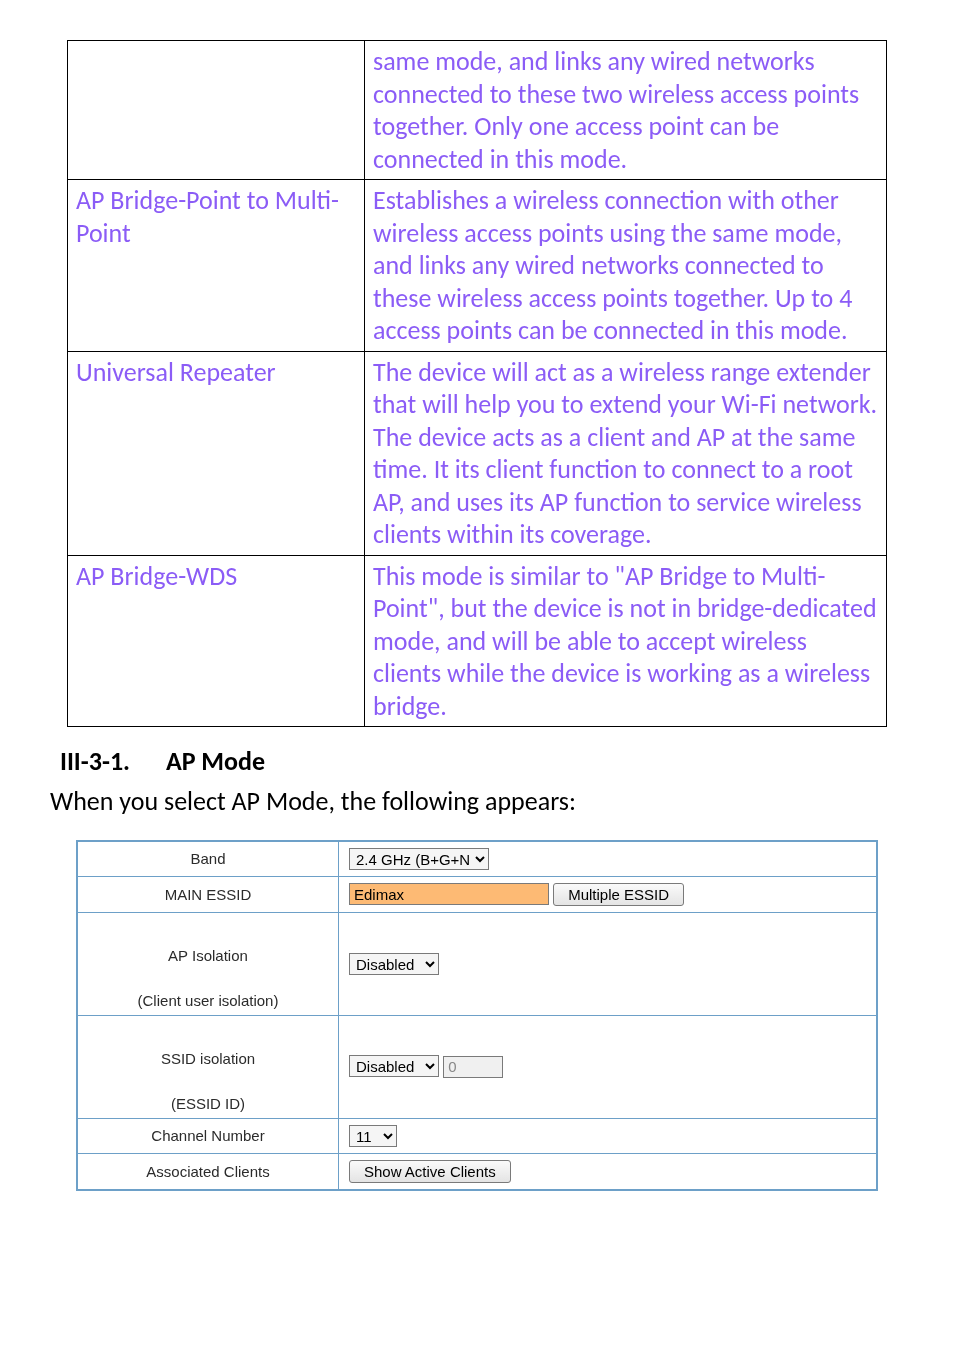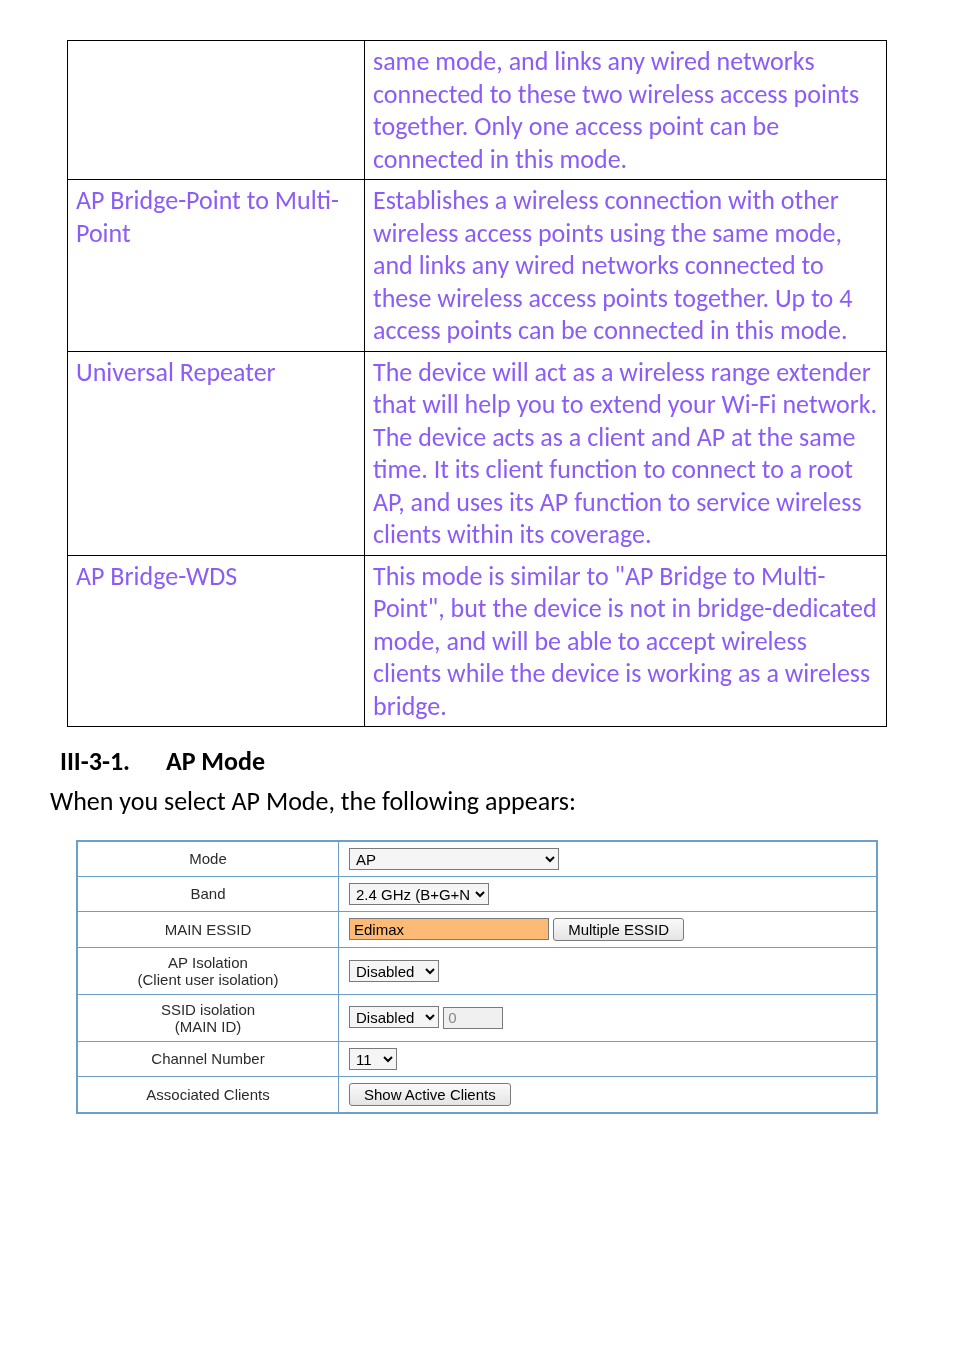--- a/index.html
+++ b/index.html
@@ -66,20 +66,21 @@
   }
   .settings-table .lbl {
     width: 240px;
     text-align: center;
     color: #2b2b2b;
     background: #fff;
   }
   .sub-line {
     display: block;
     text-align: center;
+    margin-top: 28px;
   }
   
   select.form-sel {
     font-family: Tahoma, Arial, sans-serif;
     font-size: 15px;
     border: 1px solid #7a7a7a;
     background: #f5f5f5;
     padding: 1px 2px;
     height: 22px;
   }
@@ -136,28 +137,20 @@
   <div class="section-heading">
     <span class="num">III-3-1.</span>
     <span>AP Mode</span>
   </div>
 
   <p class="body-text">When you select AP Mode, the following appears:</p>
 
   <div class="settings-wrap">
     <table class="settings-table">
       <tbody>
-          <tr>
-        <td class="lbl">Mode</td>
-        <td>
-          <select class="form-sel wide">
-            <option>AP</option>
-          </select>
-        </td>
-      </tr>
       <tr>
         <td class="lbl">Band</td>
         <td>
           <select class="form-sel med">
             <option>2.4 GHz (B+G+N)</option>
           </select>
         </td>
       </tr>
       <tr>
         <td class="lbl">MAIN ESSID</td>
@@ -173,21 +166,21 @@
         </td>
         <td>
           <select class="form-sel sm">
             <option>Disabled</option>
           </select>
         </td>
       </tr>
       <tr>
         <td class="lbl">
           <span class="sub-line">SSID isolation</span>
-          <span class="sub-line">(MAIN ID)</span>
+          <span class="sub-line">(ESSID ID)</span>
         </td>
         <td>
           <select class="form-sel sm">
             <option>Disabled</option>
           </select>
           <input class="form-txt sm" type="text" disabled="" value="0" style="">
         </td>
       </tr>
       <tr>
         <td class="lbl">Channel Number</td>

